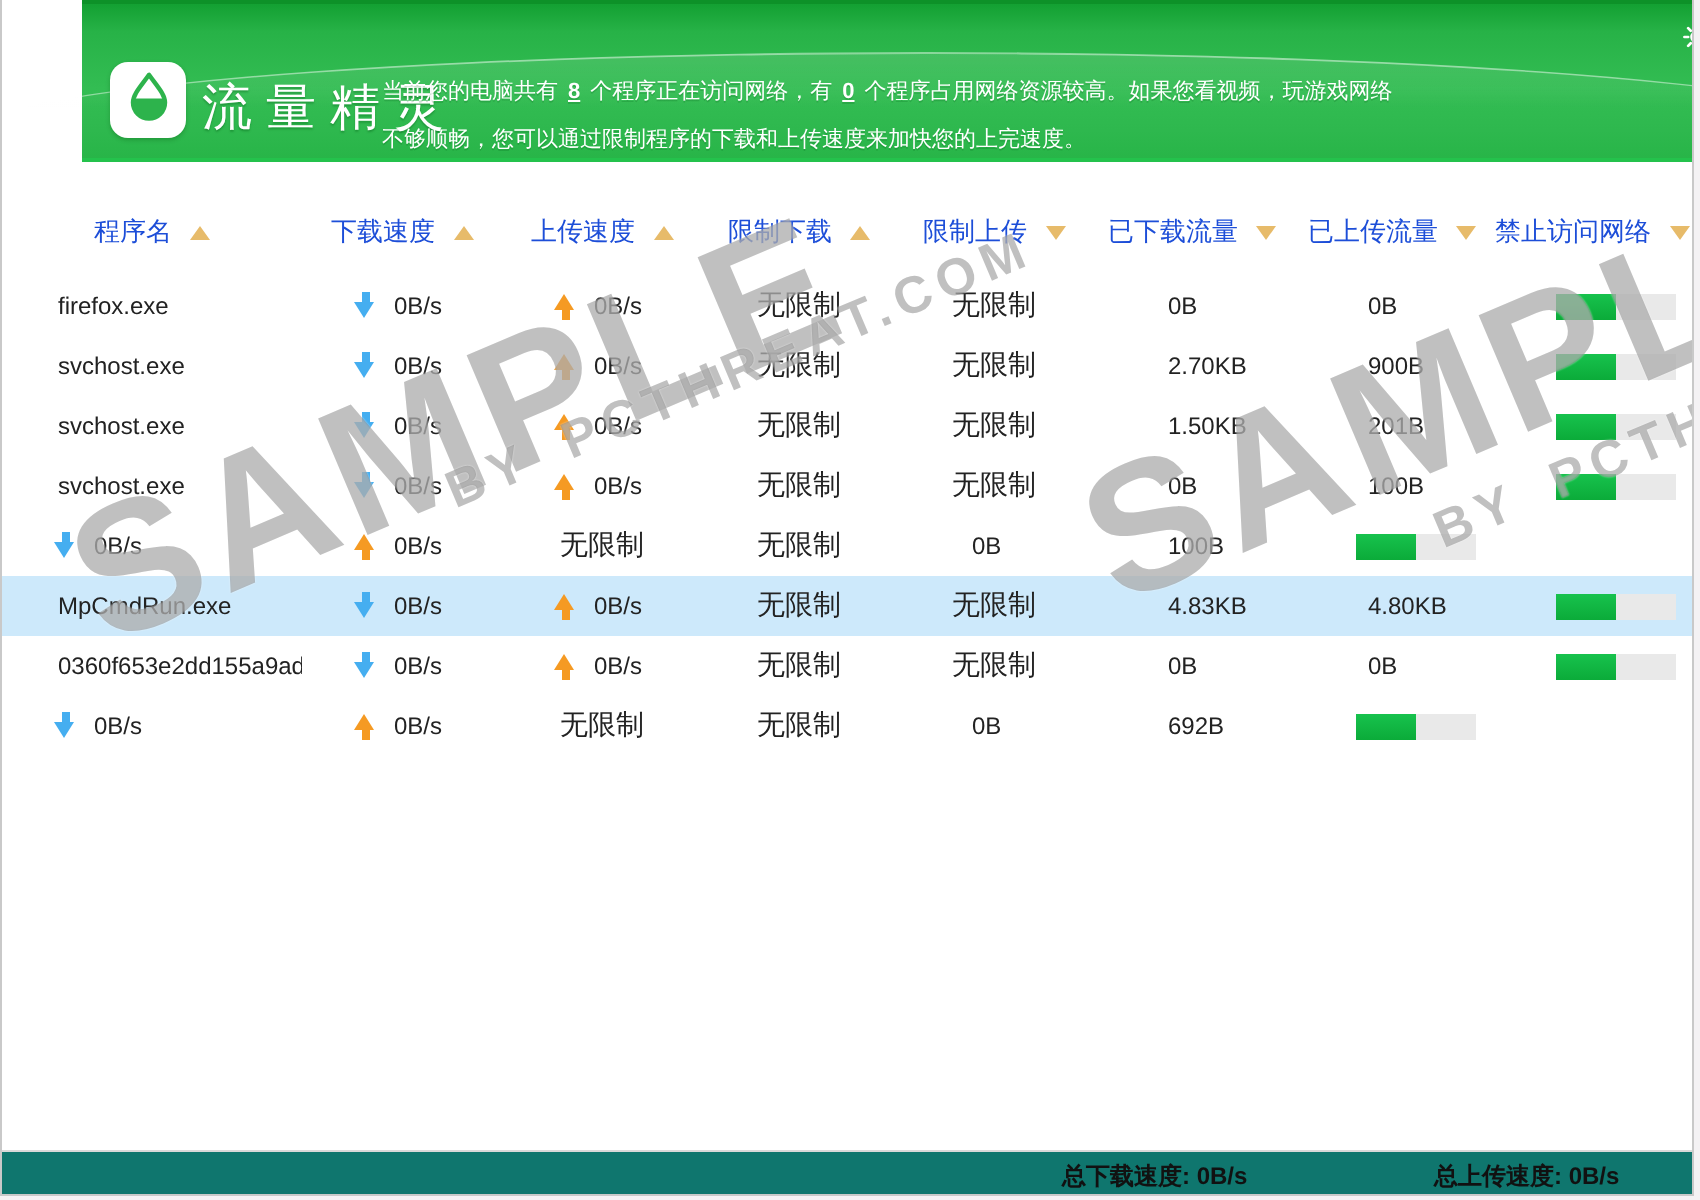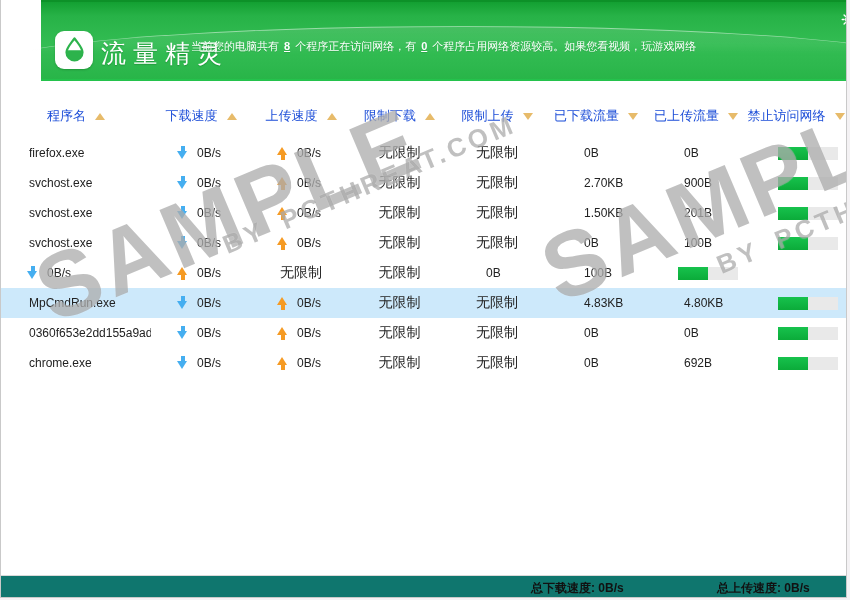--- a/index.html
+++ b/index.html
@@ -118,20 +118,21 @@
               </clipPath>
             </defs>
           <path d="M16 4 C11.5 10.5 6.5 15.5 6.5 20.5 a9.5 9.5 0 0 0 19 0 C25.5 15.5 20.5 10.5 16 4 Z" fill="none" stroke="#2db34c" stroke-width="2.6" stroke-linejoin="round"></path>
           <path d="M16 4 C11.5 10.5 6.5 15.5 6.5 20.5 a9.5 9.5 0 0 0 19 0 C25.5 15.5 20.5 10.5 16 4 Z" fill="#2db34c" clip-path="url(#halfclip)"></path>
         </svg>
       </span>
     </div>
     <div class="app-title">流量精灵</div>
     <div class="header-desc">
       <span>当前您的电脑共有</span><span class="num-link">8</span><span>个程序正在访问网络，有</span><span class="num-link">0</span><span>个程序占用网络资源较高。如果您看视频，玩游戏网络</span><br>
+      <span>不够顺畅，您可以通过限制程序的下载和上传速度来加快您的上完速度。</span>
     </div>
     <div class="win-btn btn-settings">
       <span>
         <svg width="17" height="17" viewBox="0 0 20 20" fill="none" stroke="#fff" stroke-width="1.6" stroke-linecap="round">
           <circle cx="10" cy="10" r="3.2"></circle>
           <path d="M10 2.6v2.2 M10 15.2v2.2 M2.6 10h2.2 M15.2 10h2.2 M4.8 4.8l1.5 1.5 M13.7 13.7l1.5 1.5 M15.2 4.8l-1.5 1.5 M6.3 13.7l-1.5 1.5"></path>
         </svg>
       </span>
     </div>
     <div class="win-btn btn-close">
@@ -308,21 +309,20 @@
         <div class="cell-limit">无限制</div>
         <div class="cell-bytes">0B</div>
         <div class="cell-bytes">0B</div>
         <div class="cell-toggle">
           <div class="toggle">
             <div class="on"></div>
           </div>
         </div>
       </div>
       <div class="tr grid-row">
-        <div class="cell-name">chrome.exe</div>
         <div class="cell-speed">
           <span class="arr down"></span>
           <span>0B/s</span>
         </div>
         <div class="cell-speed">
           <span class="arr up"></span>
           <span>0B/s</span>
         </div>
         <div class="cell-limit">无限制</div>
         <div class="cell-limit">无限制</div>

